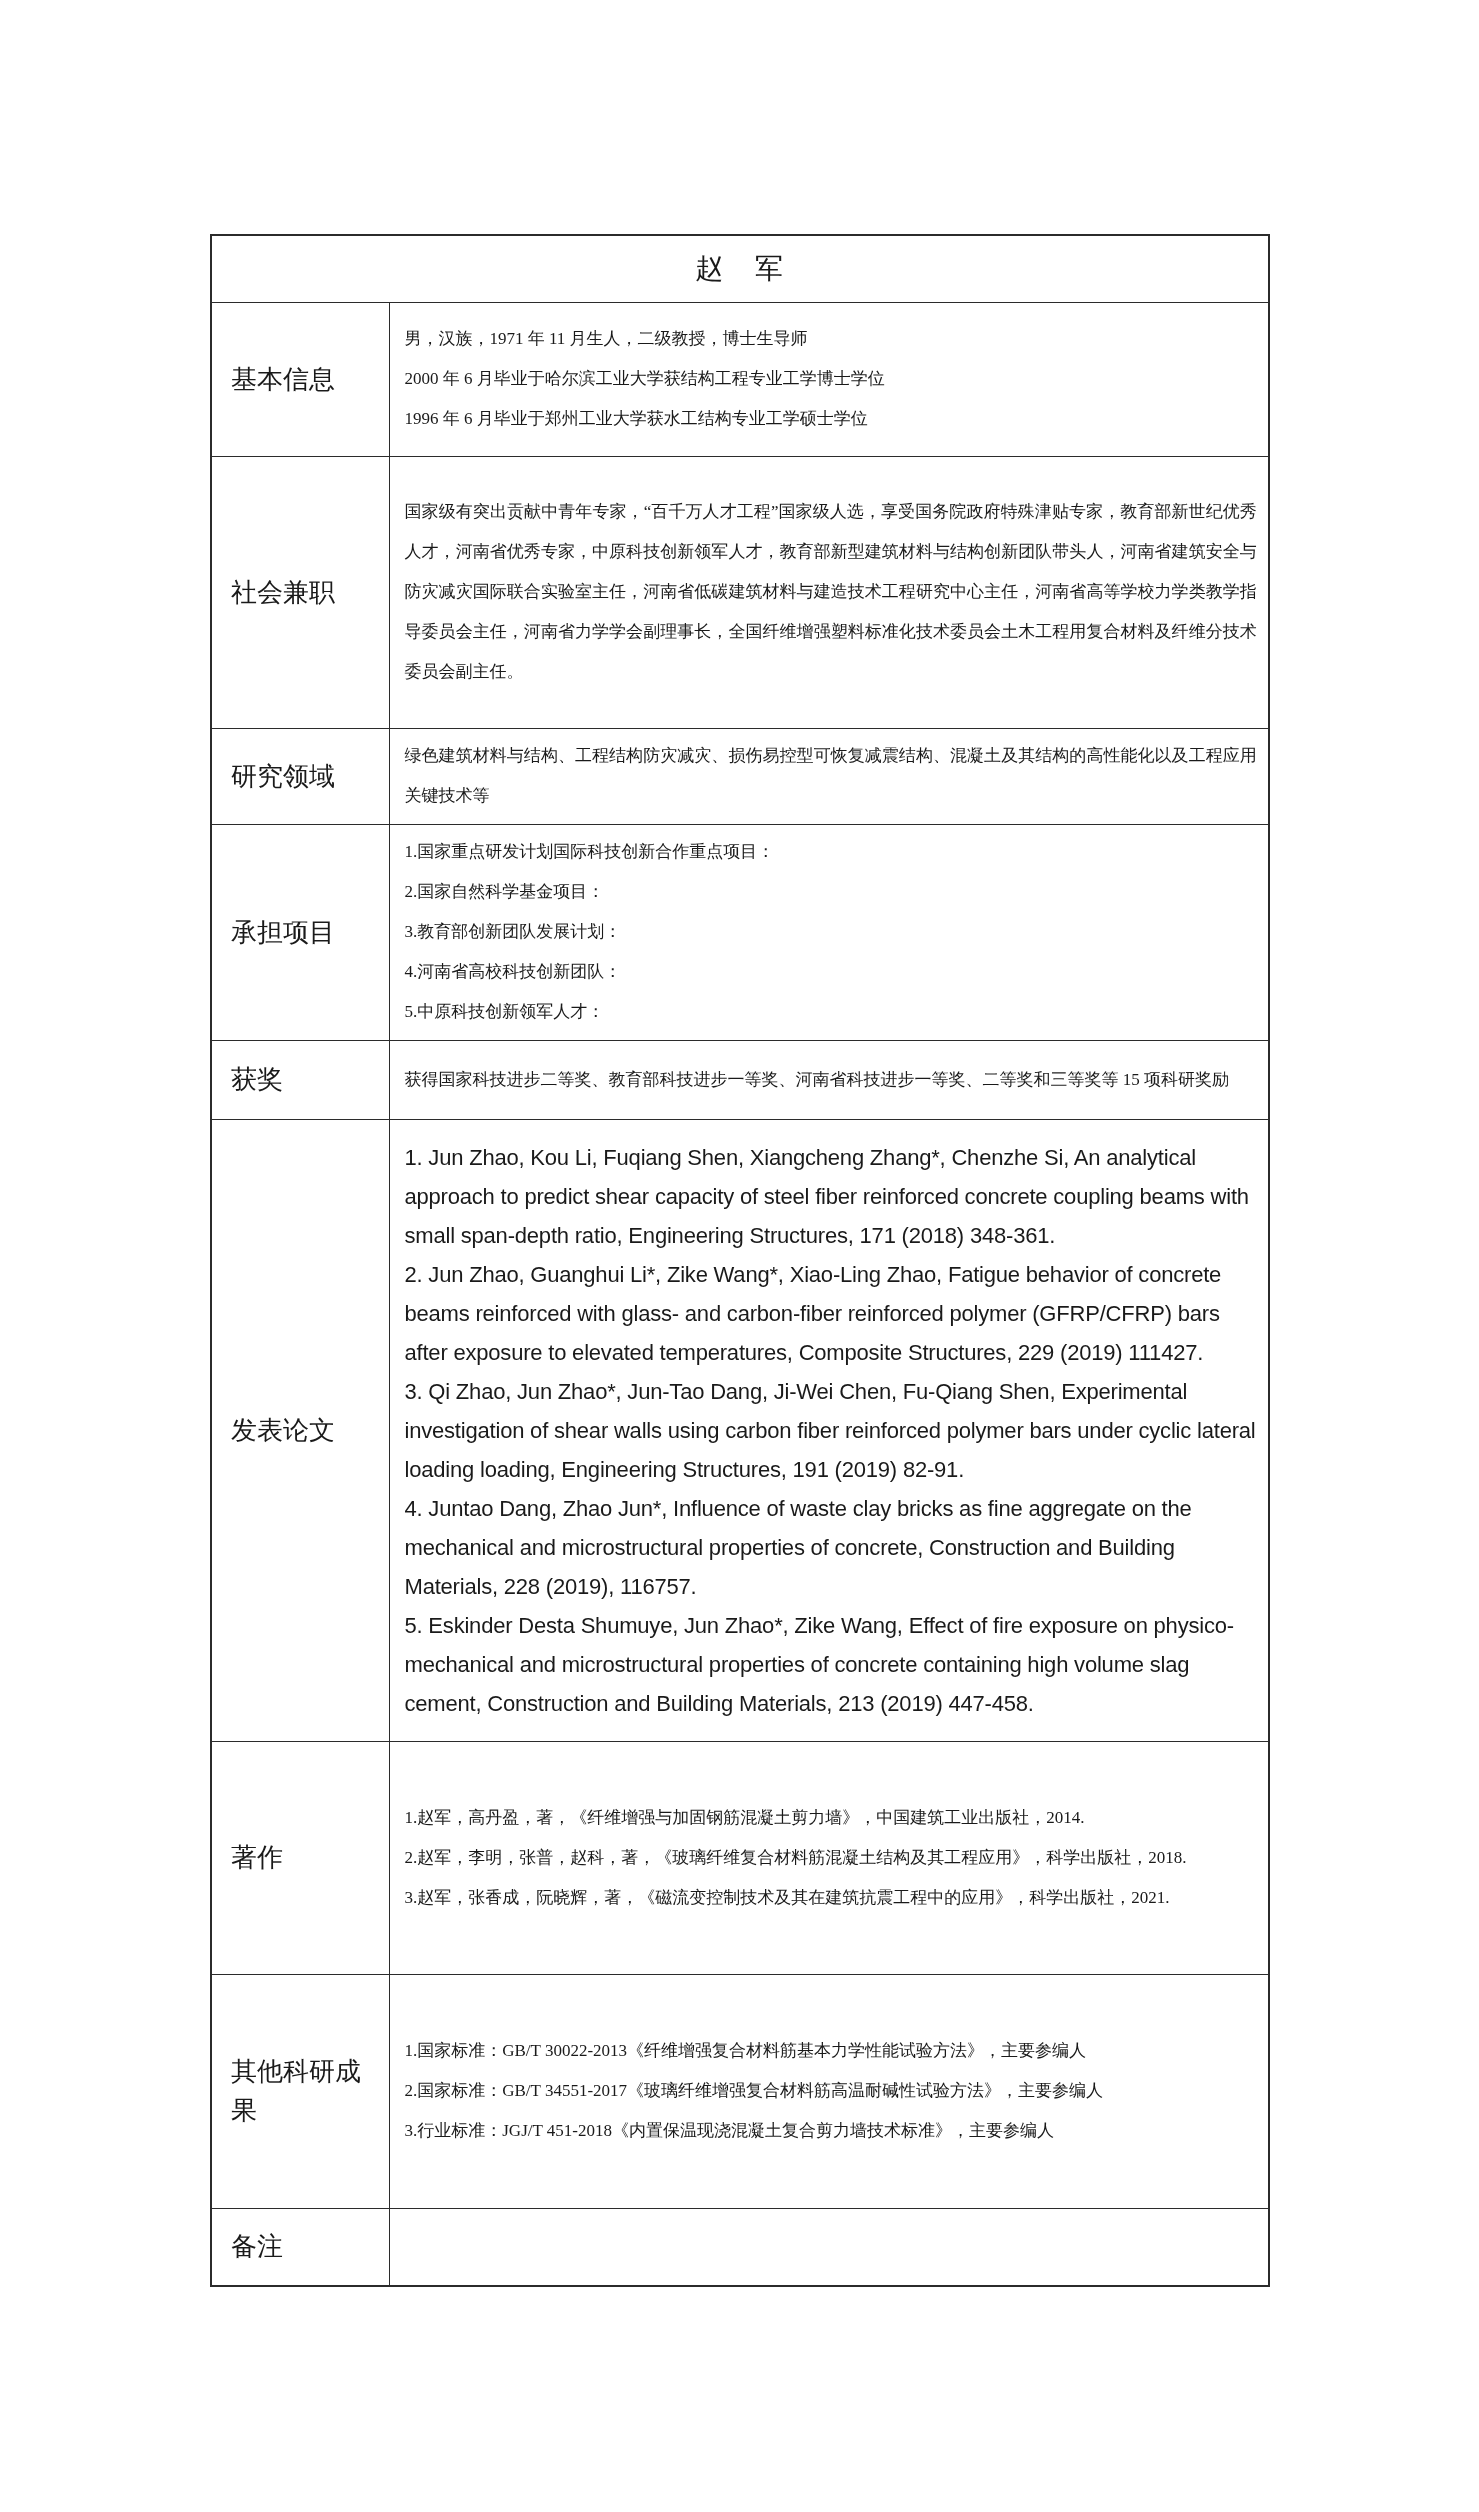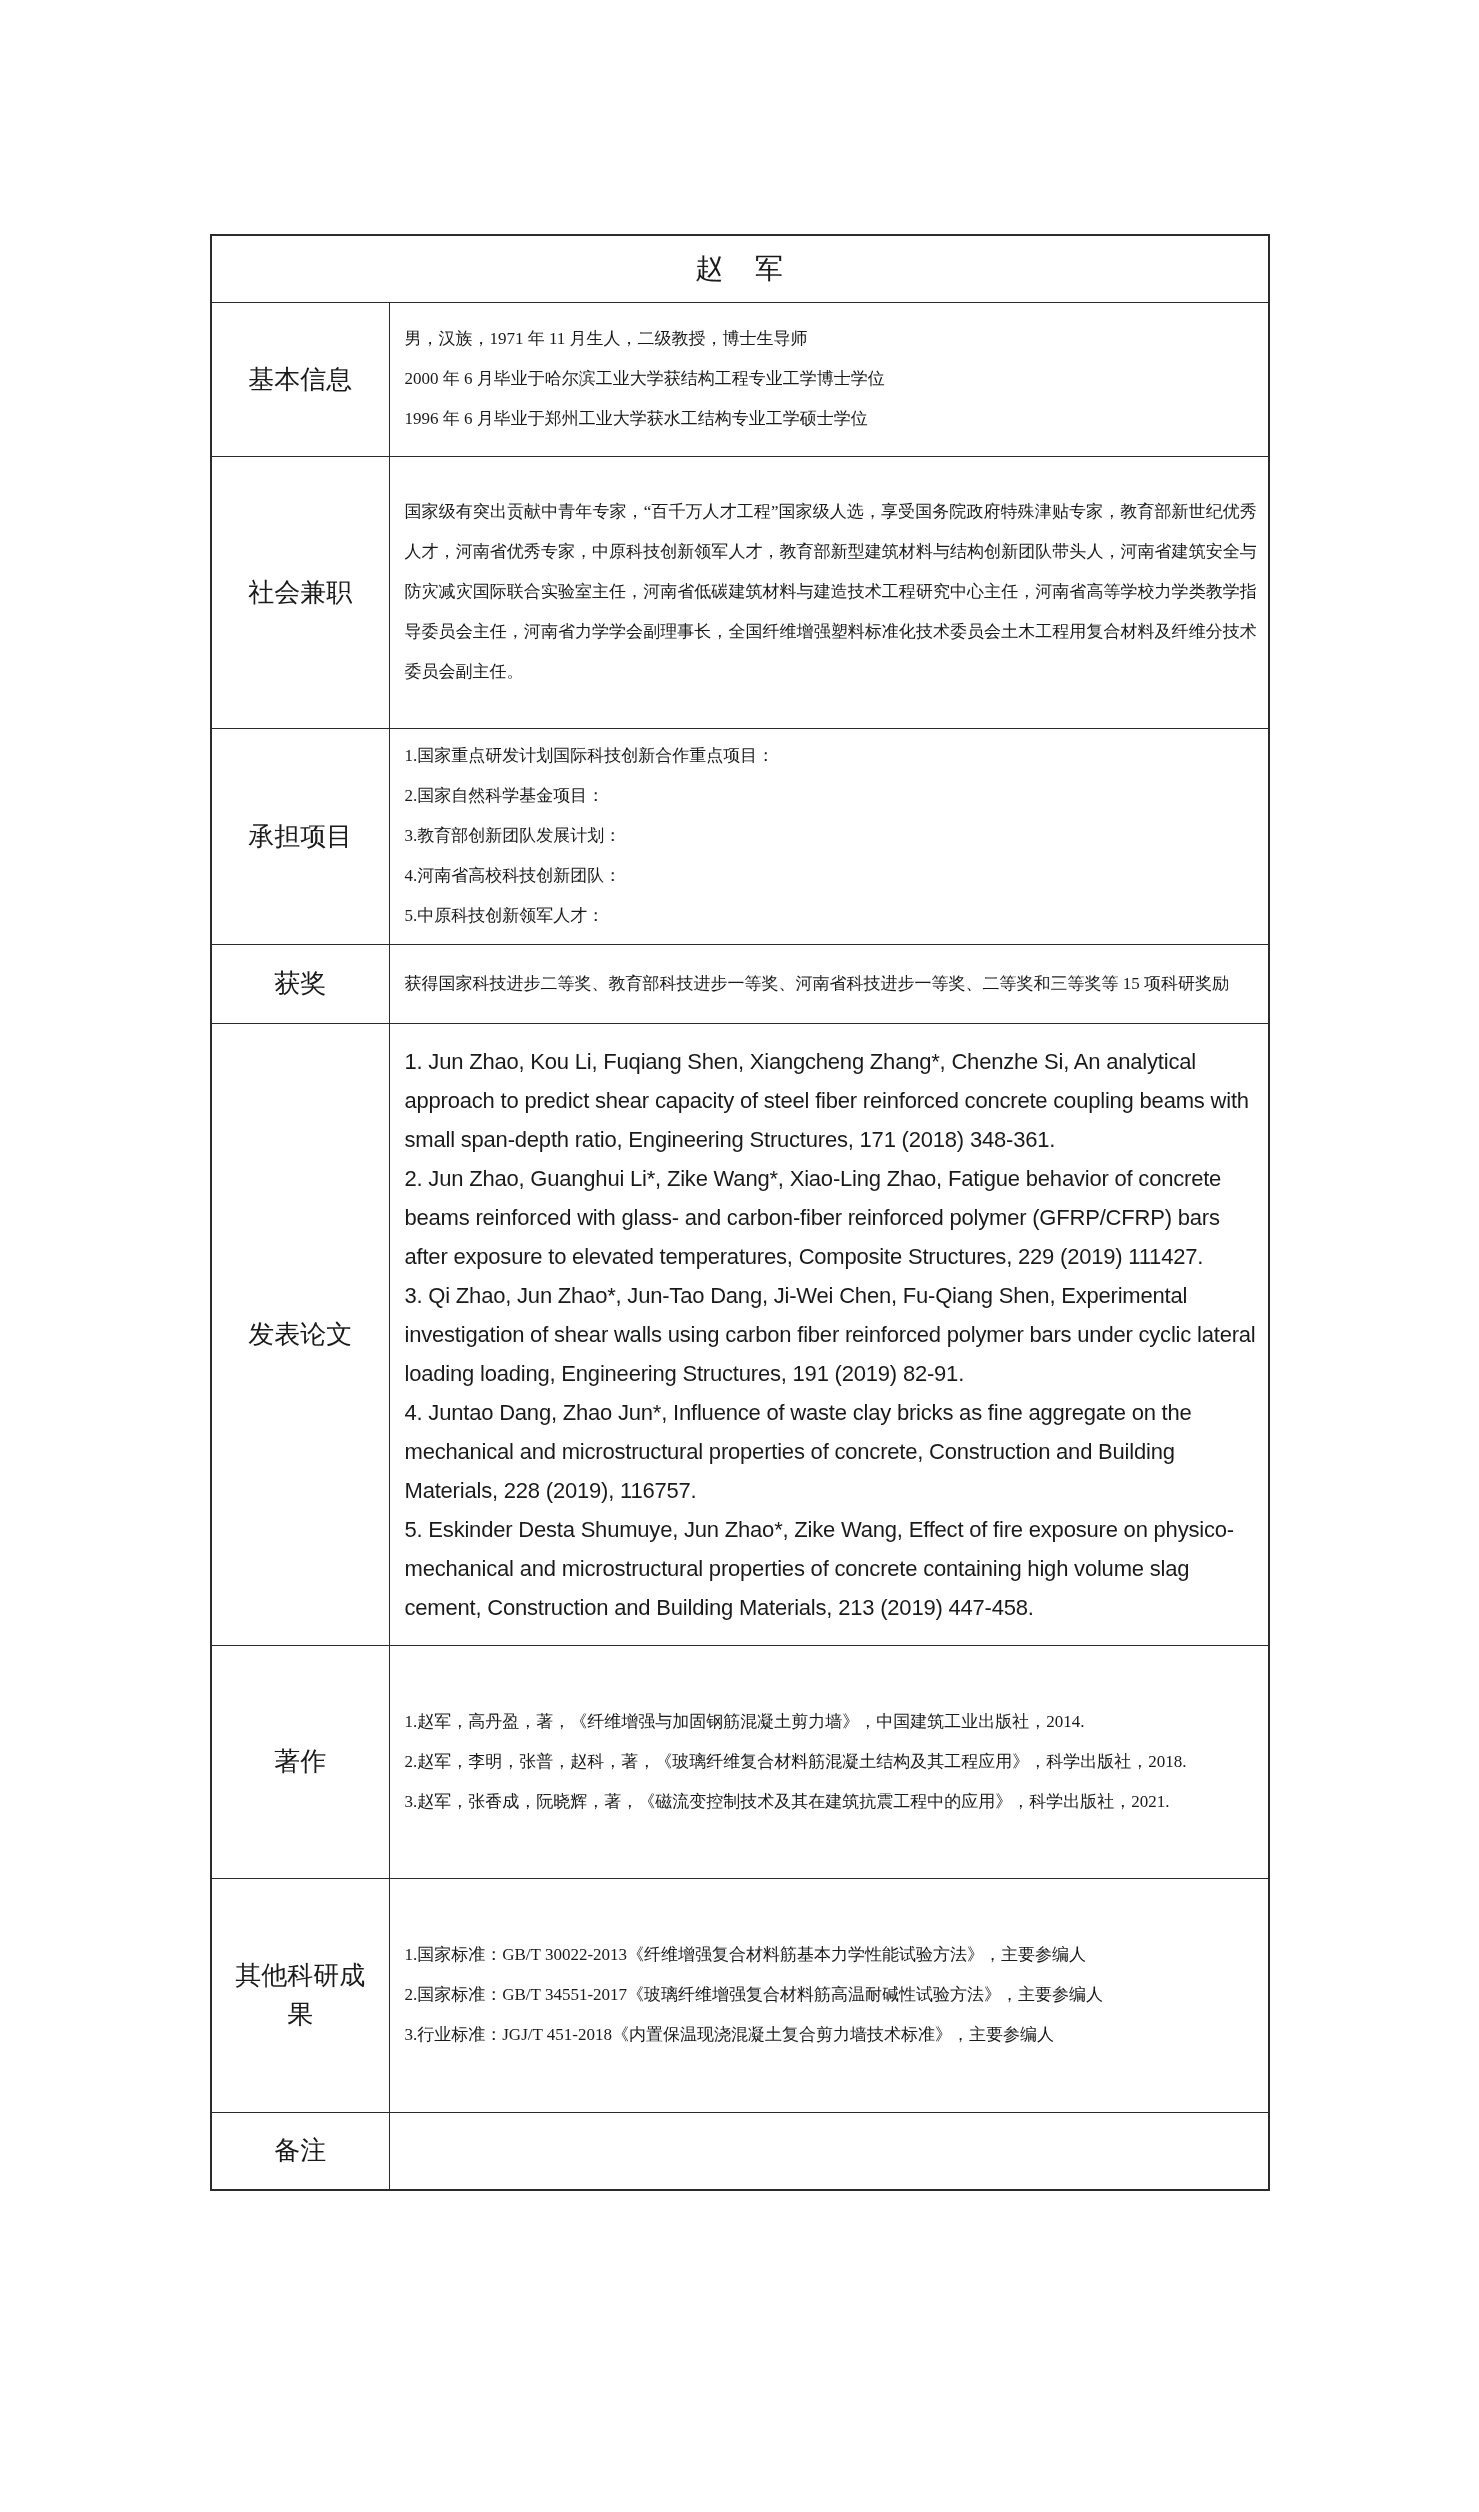--- a/index.html
+++ b/index.html
@@ -40,21 +40,21 @@
   tr.r-social { height: 272px; }
   tr.r-field  { height: 79px;  }
   tr.r-major  { height: 79px;  }
   tr.r-proj   { height: 196px; }
   tr.r-award  { height: 79px;  }
   tr.r-paper  { height: 622px; }
   tr.r-book   { height: 233px; }
   tr.r-other  { height: 234px; }
   tr.r-note   { height: 78px;  }
   td.label {
-    text-align: center;
+    text-align: left;
     padding: 0 19px;
     font-size: 26px;
     line-height: 39px;
   }
   td.content {
     padding: 7.5px 11.2px 7.5px 15px;
     font-size: 17px;
     line-height: 40px;
     text-align: justify;
   }
@@ -91,20 +91,26 @@
       </td>
     </tr>
 
     <tr class="r-social">
       <td class="label">社会兼职</td>
       <td class="content">
         <div class="item">国家级有突出贡献中青年专家，“百千万人才工程”国家级人选，享受国务院政府特殊津贴专家，教育部新世纪优秀人才，河南省优秀专家，中原科技创新领军人才，教育部新型建筑材料与结构创新团队带头人，河南省建筑安全与防灾减灾国际联合实验室主任，河南省低碳建筑材料与建造技术工程研究中心主任，河南省高等学校力学类教学指导委员会主任，河南省力学学会副理事长，全国纤维增强塑料标准化技术委员会土木工程用复合材料及纤维分技术委员会副主任。</div>
       </td>
     </tr>
 
+    <tr class="r-field">
+      <td class="label">研究领域</td>
+      <td class="content">
+        <div class="item">绿色建筑材料与结构、工程结构防灾减灾、损伤易控型可恢复减震结构、混凝土及其结构的高性能化以及工程应用关键技术等</div>
+      </td>
+    </tr>
 
 
     <tr class="r-proj">
       <td class="label">承担项目</td>
       <td class="content">
         <div class="item">1.国家重点研发计划国际科技创新合作重点项目：</div>
         <div class="item">2.国家自然科学基金项目：</div>
         <div class="item">3.教育部创新团队发展计划：</div>
         <div class="item">4.河南省高校科技创新团队：</div>
         <div class="item">5.中原科技创新领军人才：</div>

